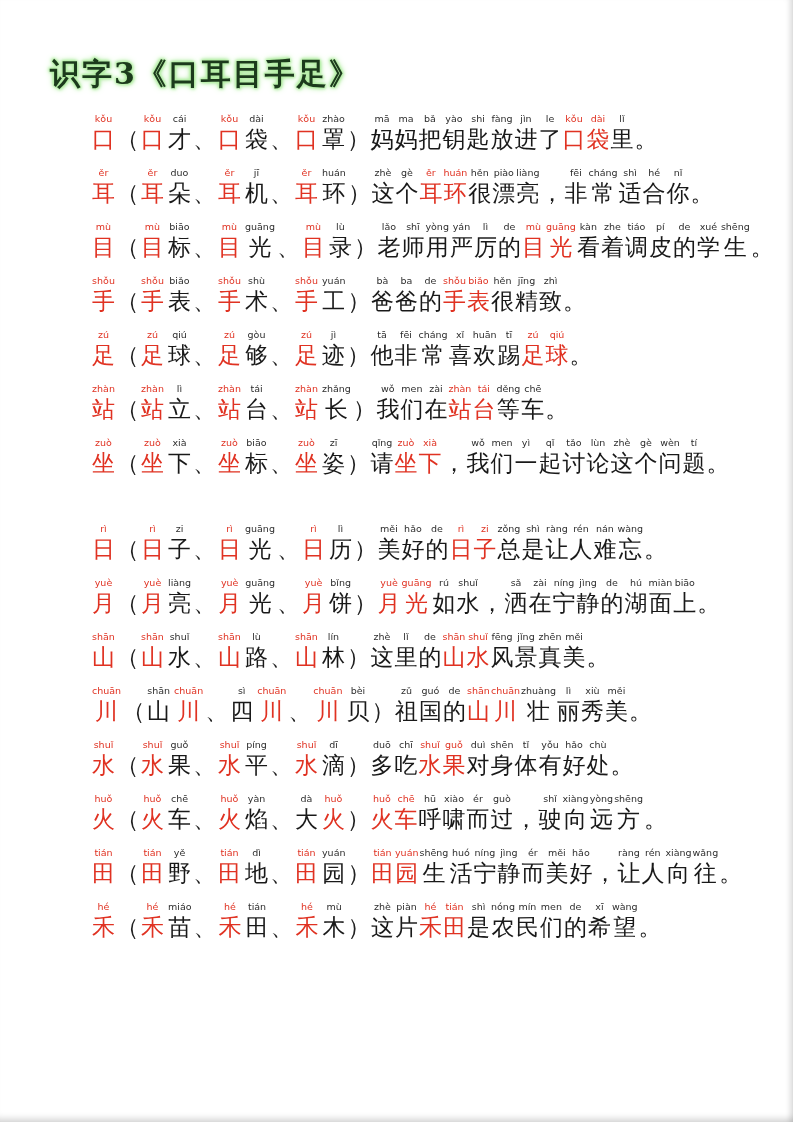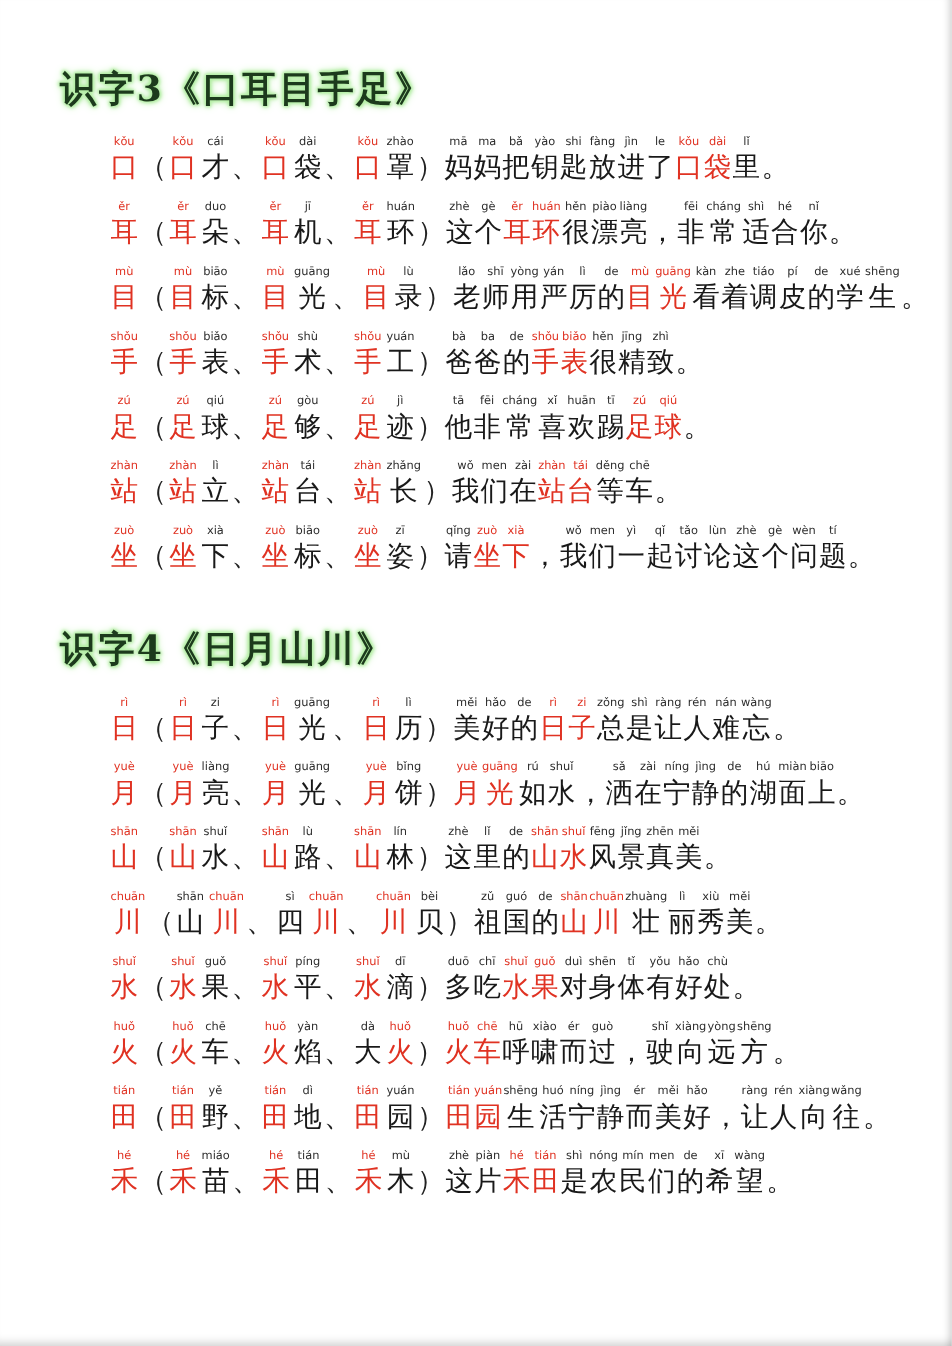--- a/index.html
+++ b/index.html
@@ -746,21 +746,20 @@
             </span>
             <span class="syl">
               <span class="py">&nbsp;</span>
               <span class="ch">。</span>
             </span>
           </span>
         </div>
       </div>
   </section>
   <section class="section">
-    <h2 class="section-title">识字4《日月山川》</h2>
     <div class="rows">
         <div class="row">
           <span class="syl red head">
             <span class="py">rì</span>
             <span class="ch">日</span>
           </span>
           <span class="syl punct">
             <span class="py">&nbsp;</span>
             <span class="ch">（</span>
           </span>

